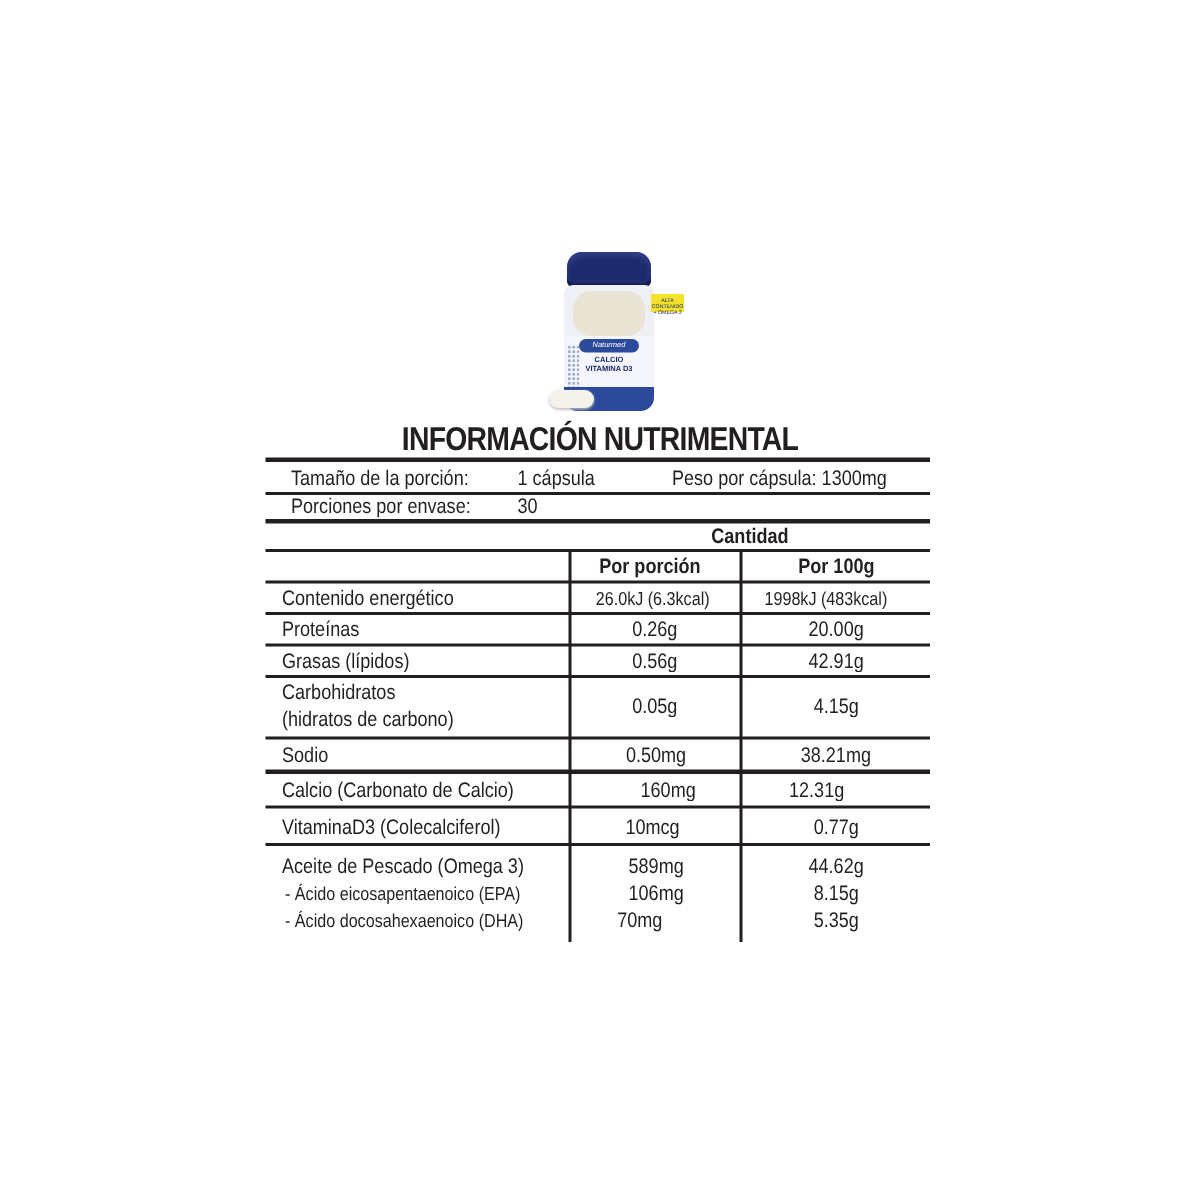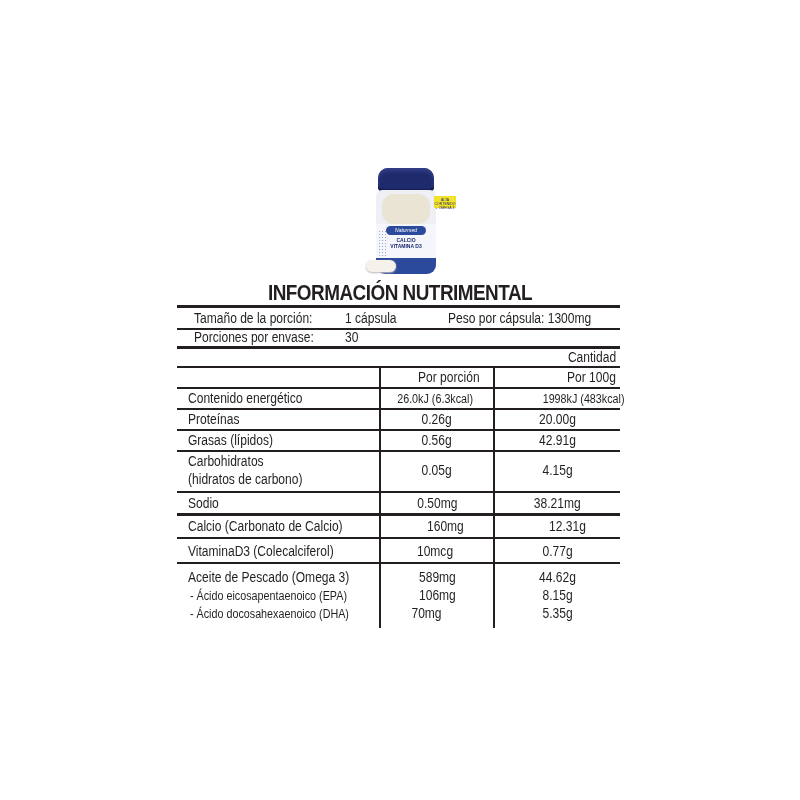--- a/index.html
+++ b/index.html
@@ -30,21 +30,21 @@
   .title { position:absolute; left:170px; top:280px; width:460px; text-align:center;
            font-family:"Liberation Sans", sans-serif; font-weight:bold; font-size:22px; letter-spacing:-0.6px;
            transform:scaleX(0.86); color:#231f20; }
 
   .hline { position:absolute; left:177px; width:443px; background:#231f20; }
   .vline { position:absolute; width:2px; background:#231f20; }
 
   .t { position:absolute; font-size:14px; white-space:nowrap; transform-origin:left top; transform:scaleX(0.86); line-height:16px; }
   .c { position:absolute; font-size:14px; white-space:nowrap; text-align:center; line-height:16px; }
   .c span { display:inline-block; transform:scaleX(0.86); }
-  .b { font-weight:normal;text-align:right; }
+  .b { font-weight:bold; }
   .sm { font-size:12.5px; }
 </style>
 </head>
 <body>
 
 <div class="product">
   <div class="cap"></div>
   <div class="bottle">
     <div class="fill"></div>
     <div class="label"></div>
@@ -84,21 +84,21 @@
 <div class="t" style="left:194px;top:329px">Porciones por envase:</div>
 <div class="t" style="left:345px;top:329px">30</div>
 
 <div class="c b" style="left:379px;top:349px;width:241px"><span>Cantidad</span></div>
 <div class="c b" style="left:381px;top:369px;width:104px"><span>Por porción</span></div>
 <div class="c b" style="left:495px;top:369px;width:125px"><span>Por 100g</span></div>
 
 <div>
   <div class="t" style="left:188px;top:390px">Contenido energético</div>
   <div class="c sm" style="left:381px;top:391px;width:108px"><span>26.0kJ (6.3kcal)</span></div>
-  <div class="c sm" style="left:521px;top:391px;width:125px"><span>1998kJ (483kcal)</span></div>
+  <div class="c sm" style="left:488px;top:391px;width:125px"><span>1998kJ (483kcal)</span></div>
 </div>
 <div>
   <div class="t" style="left:188px;top:411px">Proteínas</div>
   <div class="c" style="left:381px;top:411px;width:112px"><span>0.26g</span></div>
   <div class="c" style="left:495px;top:411px;width:125px"><span>20.00g</span></div>
 </div>
 <div>
   <div class="t" style="left:188px;top:432px">Grasas (lípidos)</div>
   <div class="c" style="left:381px;top:432px;width:112px"><span>0.56g</span></div>
   <div class="c" style="left:495px;top:432px;width:125px"><span>42.91g</span></div>
@@ -110,21 +110,21 @@
   <div class="c" style="left:495px;top:462px;width:125px"><span>4.15g</span></div>
 </div>
 <div>
   <div class="t" style="left:188px;top:495px">Sodio</div>
   <div class="c" style="left:381px;top:495px;width:112px"><span>0.50mg</span></div>
   <div class="c" style="left:495px;top:495px;width:125px"><span>38.21mg</span></div>
 </div>
 <div>
   <div class="t" style="left:188px;top:518px">Calcio (Carbonato de Calcio)</div>
   <div class="c" style="left:381px;top:518px;width:128px"><span>160mg</span></div>
-  <div class="c" style="left:505px;top:518px;width:125px"><span>12.31g</span></div>
+  <div class="c" style="left:482px;top:518px;width:125px"><span>12.31g</span></div>
 </div>
 <div>
   <div class="t" style="left:188px;top:543px">VitaminaD3 (Colecalciferol)</div>
   <div class="c" style="left:381px;top:543px;width:109px"><span>10mcg</span></div>
   <div class="c" style="left:495px;top:543px;width:125px"><span>0.77g</span></div>
 </div>
 <div>
   <div class="t" style="left:188px;top:569px">Aceite de Pescado (Omega 3)</div>
   <div class="c" style="left:381px;top:569px;width:112px"><span>589mg</span></div>
   <div class="c" style="left:495px;top:569px;width:125px"><span>44.62g</span></div>

